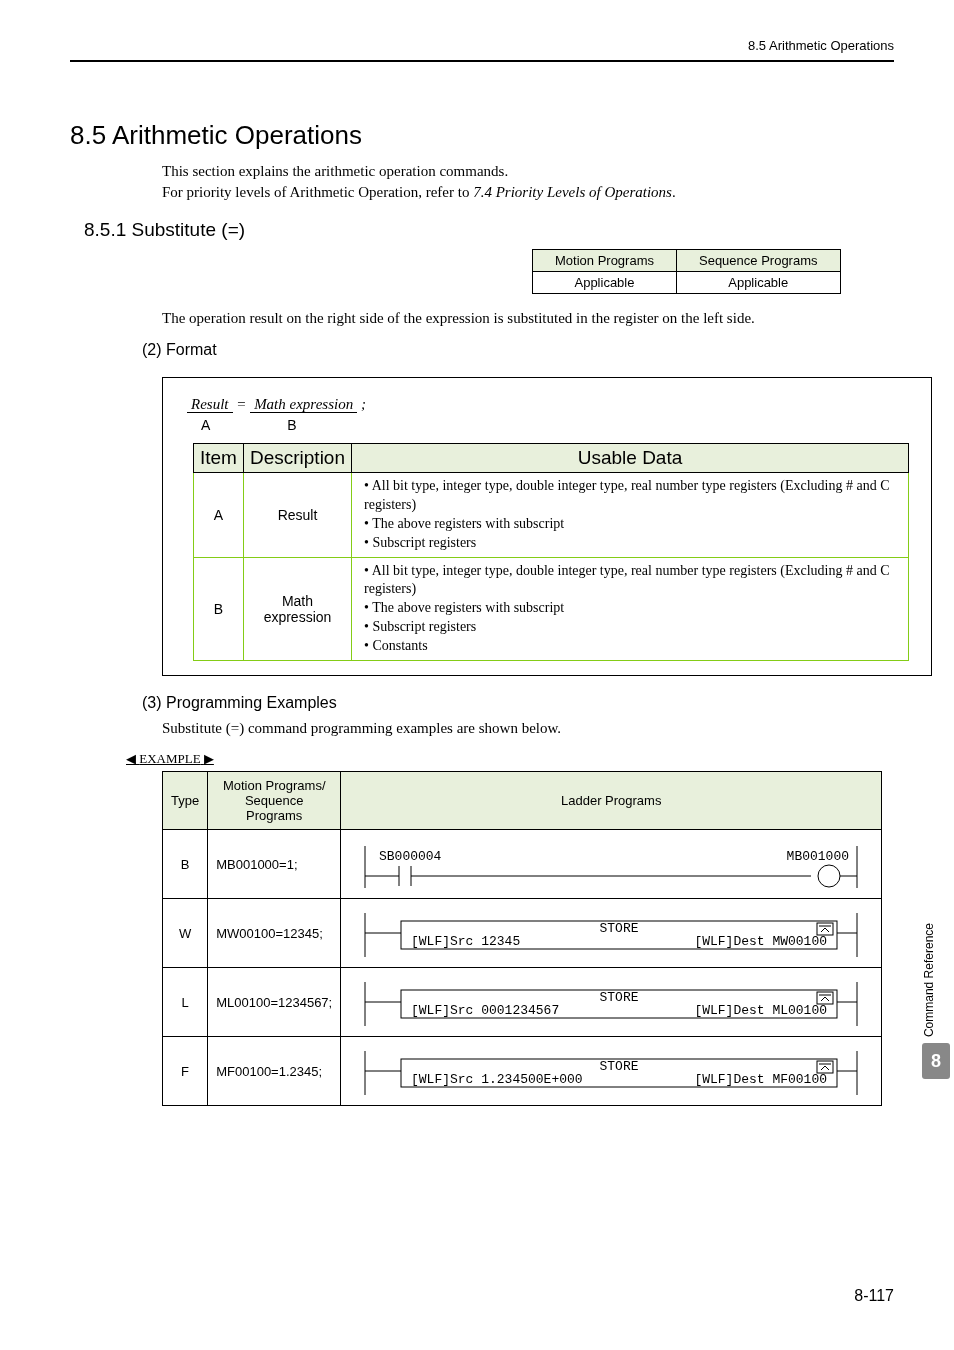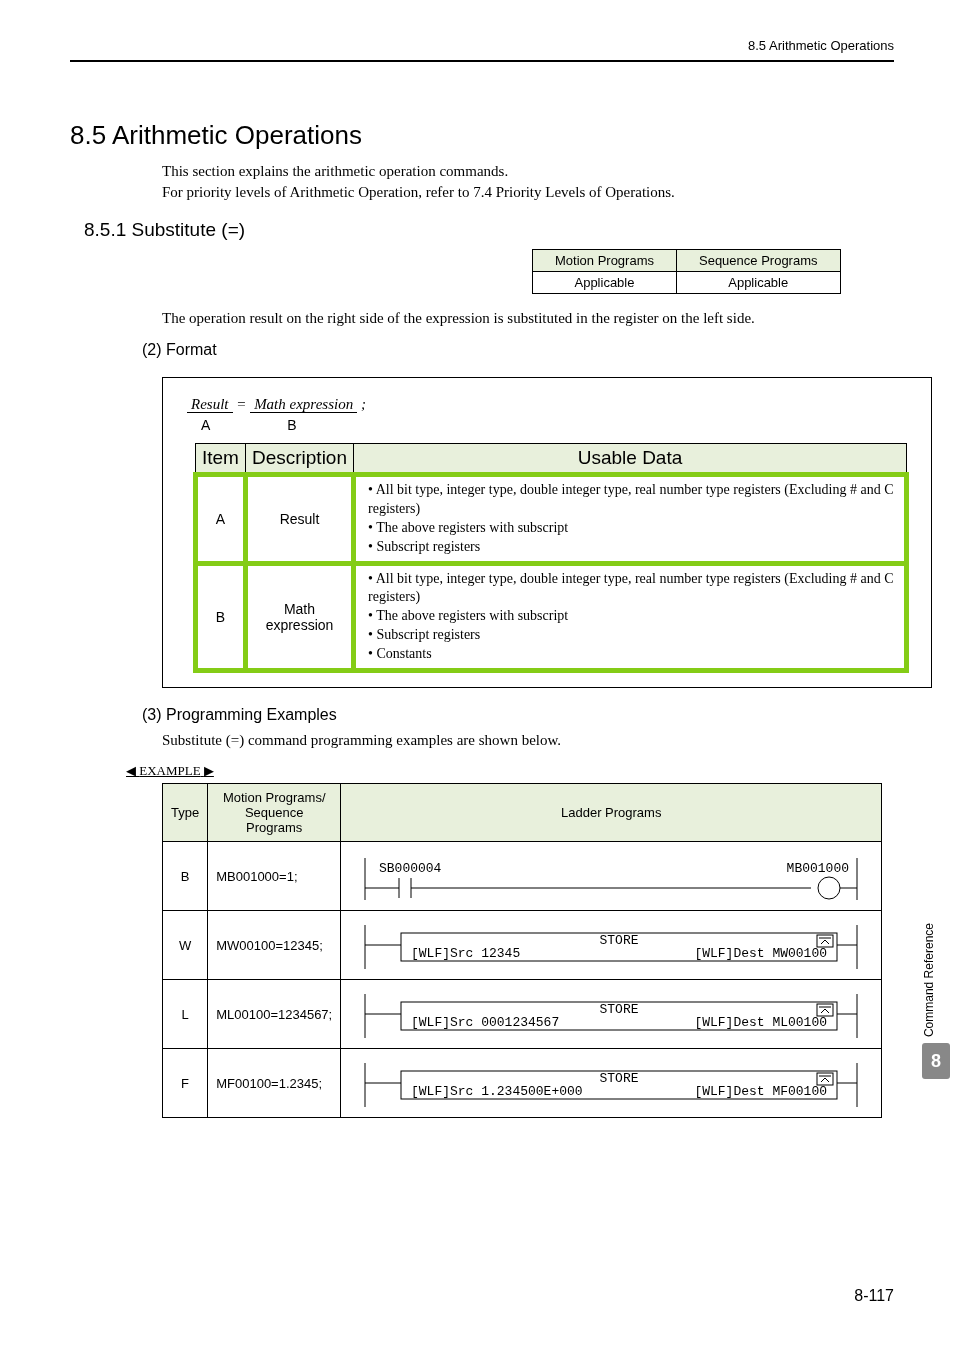--- a/index.html
+++ b/index.html
@@ -2,36 +2,36 @@
 <html><head>
   <meta charset="utf-8">
   <style>
     * { box-sizing: border-box; margin: 0; padding: 0; }
     html, body { width: 954px; height: 1350px; background: #fff; font-family: "Times New Roman", serif; color: #000; }
     .page { position: relative; width: 954px; height: 1350px; padding: 40px 60px 40px 70px; }
     .header-line { position: absolute; top: 60px; left: 70px; right: 60px; border-top: 2px solid #000; }
     .header-text { position: absolute; top: 38px; right: 60px; font-size: 13px; font-family: Arial, sans-serif; }
     .main-heading { font-family: Arial, sans-serif; font-size: 26px; font-weight: normal; margin-top: 80px; margin-bottom: 10px; }
     .intro-text { margin-left: 92px; font-size: 15px; line-height: 1.4; margin-bottom: 16px; }
-    .intro-text .italic { }
+    .intro-text .italic { font-style: italic; }
     .sub-heading { font-family: Arial, sans-serif; font-size: 19px; font-weight: normal; margin-left: 14px; margin-bottom: 8px; }
     .applic-table { margin-left: 462px; border-collapse: collapse; font-family: Arial, sans-serif; font-size: 13px; margin-bottom: 14px; }
     .applic-table td, .applic-table th { border: 1px solid #000; padding: 3px 22px; text-align: center; }
     .applic-table th { background: #e8f0dc; font-weight: normal; }
     .sec-heading { font-family: Arial, sans-serif; font-size: 16px; font-weight: normal; margin-left: 72px; margin-bottom: 6px; margin-top: 10px; }
     .body-text { margin-left: 92px; font-size: 15px; line-height: 1.4; margin-bottom: 12px; }
     .format-box { margin-left: 92px; border: 1px solid #000; padding: 18px 16px 14px 16px; width: 770px; margin-top: 18px; margin-bottom: 18px; }
     .formula-line { font-style: italic; font-size: 15px; margin-left: 8px; }
     .formula-line .a-part { border-bottom: 1px solid #000; padding: 0 4px; }
     .formula-line .b-part { border-bottom: 1px solid #000; padding: 0 4px; }
     .ab-labels { font-family: Arial, sans-serif; font-size: 14px; margin-left: 22px; margin-top: 4px; margin-bottom: 10px; }
     .ab-labels .gap { display: inline-block; width: 70px; }
     .format-table { border-collapse: collapse; width: 716px; margin-left: 14px; font-size: 14px; }
     .format-table th { background: #e8f0dc; border: 1px solid #000; padding: 3px 6px; font-family: Arial, sans-serif; font-weight: normal; text-align: center; font-size: 19px; }
-    .format-table td { border: 5px solid #84cc16; padding: 4px 8px; vertical-align: middle; }
+    .format-table td { border: 1px solid #84cc16; padding: 4px 8px; vertical-align: middle; }
     .format-table td.center { text-align: center; font-family: Arial, sans-serif; }
     .format-table ul { list-style: none; padding-left: 4px; }
     .format-table ul li::before { content: "• "; }
     .format-table ul li { line-height: 1.35; }
     .example-marker { font-family: Liberation Serif, serif; font-size: 13px; margin-left: 56px; margin-bottom: 4px; text-decoration: underline; }
     .example-marker .arrow { text-decoration: none; }
     .examples-table { border-collapse: collapse; width: 660px; margin-left: 92px; font-family: Arial, sans-serif; font-size: 13px; }
     .examples-table th { background: #e8f0dc; border: 1px solid #000; padding: 6px 8px; font-weight: normal; text-align: center; }
     .examples-table td { border: 1px solid #000; padding: 0; vertical-align: middle; }
     .examples-table td.type-cell { text-align: center; width: 44px; }

